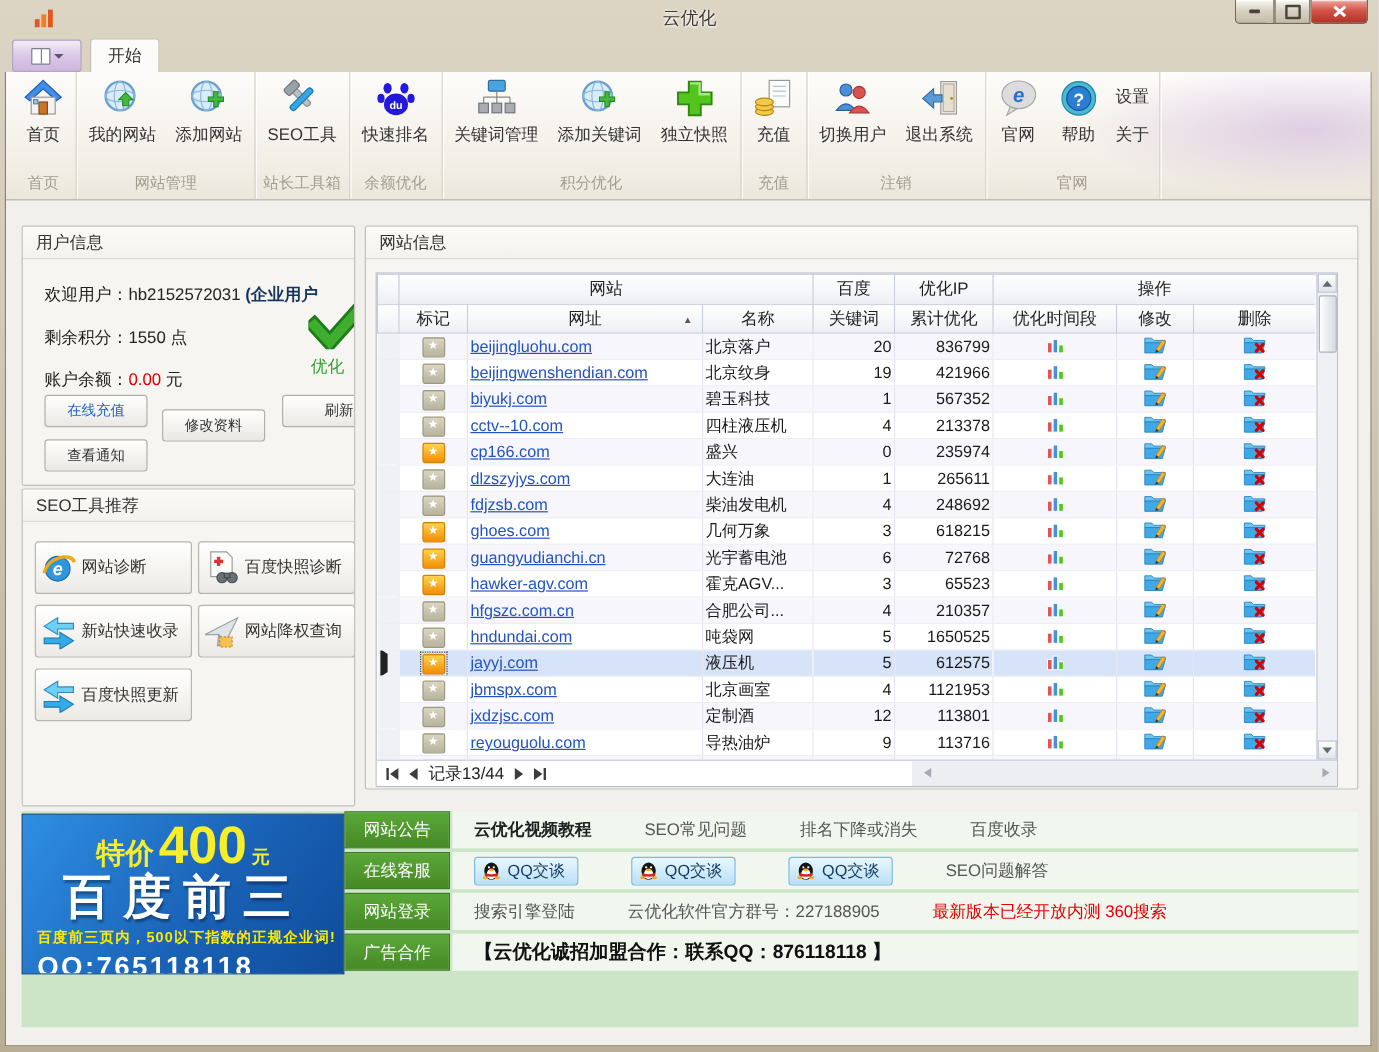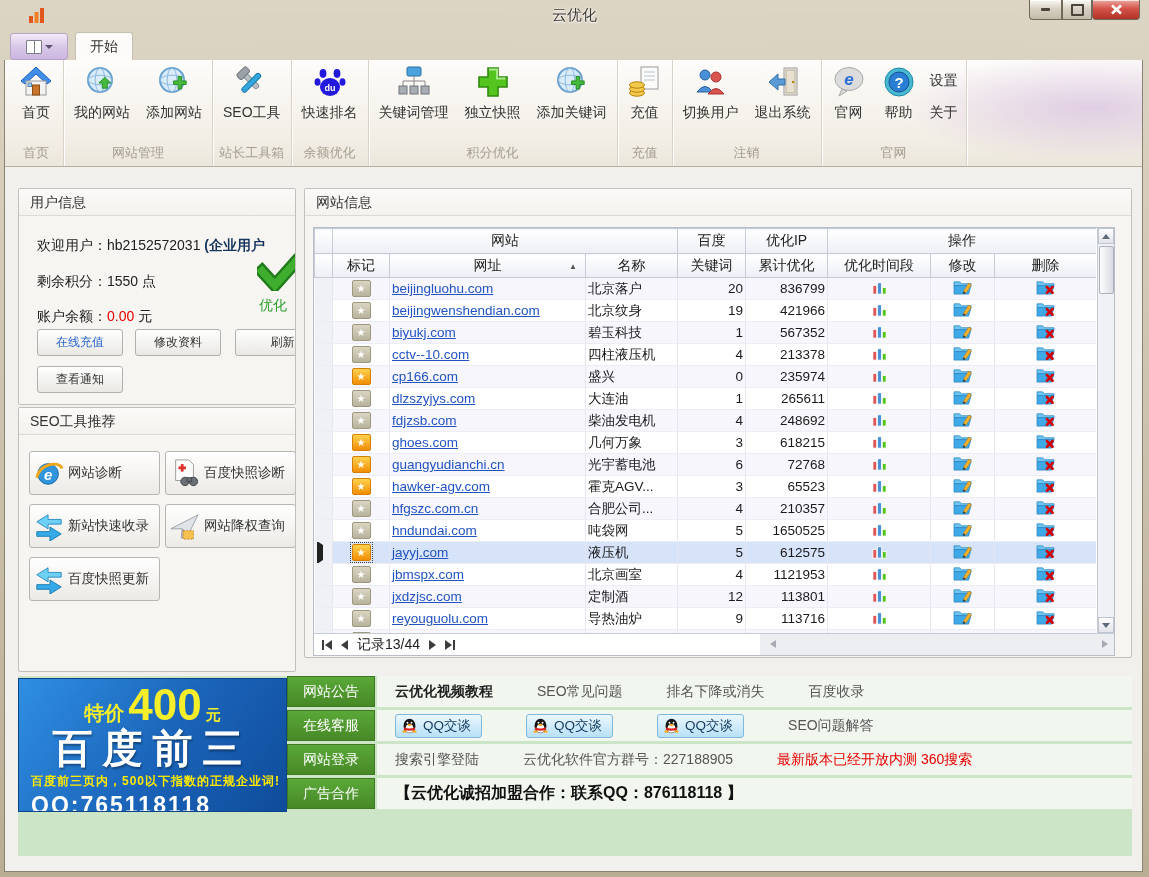--- a/index.html
+++ b/index.html
@@ -97,21 +97,21 @@
   .tri-r{width:0;height:0;border-top:5px solid transparent;border-bottom:5px solid transparent;border-left:7px solid #3c3c3c;}
   .pbar{width:2px;height:10px;background:#3c3c3c;}
   #pager .ptext{font-size:14px;color:#222;}
   #hscroll{position:absolute;left:446px;right:0;bottom:0;height:22px;background:#eceef2;border-top:1px solid #c6cbd8;box-sizing:border-box;}
   #hscroll .tri-l{border-right-color:#a8aab2;position:absolute;left:10px;top:6px;border-top-width:4px;border-bottom-width:4px;border-right-width:6px;}
   #hscroll .tri-r{border-left-color:#a8aab2;position:absolute;right:6px;top:6px;border-top-width:4px;border-bottom-width:4px;border-left-width:6px;}
   
   #bottom{position:absolute;left:13px;top:509px;width:1114px;height:180px;background:#cde5c7;}
   #ad{position:absolute;left:0;top:2px;width:269px;height:134px;background:linear-gradient(125deg,#2f8fe2,#1a63b8 55%,#0f4c9a);border:1px solid #0c4488;box-sizing:border-box;color:#fff;overflow:hidden;}
   #ad .l1{display:flex;justify-content:center;align-items:baseline;gap:4px;margin-top:6px;}
-  #ad .price-pre{color:#f6ee2a;font-size:20px;font-weight:bold;}
+  #ad .price-pre{color:#f6ee2a;font-size:24px;font-weight:bold;}
   #ad .price{color:#f6ee2a;font-size:44px;font-weight:bold;line-height:.9;}
   #ad .price-unit{color:#f6ee2a;font-size:15px;font-weight:bold;}
   #ad .l2{text-align:center;font-size:40px;font-weight:bold;letter-spacing:10px;line-height:1.05;text-shadow:1px 2px 2px rgba(0,0,0,.35);}
   #ad .l3{color:#ffe900;font-size:12px;font-weight:bold;margin:4px 0 0 12px;letter-spacing:1px;}
   #ad .l4{color:#fff;font-size:23px;font-weight:bold;margin:2px 0 0 12px;letter-spacing:2px;}
   #announce{position:absolute;left:269px;top:0;right:0;}
   .brow{display:flex;height:31px;margin-bottom:3px;}
   .blabel{width:88px;flex:0 0 88px;background:linear-gradient(#5aa838,#478927);border:1px solid #3f7a22;color:#fff;font-size:14px;display:flex;align-items:center;justify-content:center;box-sizing:border-box;}
   .bcontent{flex:1;background:#f1f7ee;margin-left:2px;display:flex;align-items:center;padding-left:18px;gap:44px;font-size:14px;color:#555;white-space:nowrap;overflow:hidden;}
   .bcontent .b-red{color:#e60000;}
@@ -248,33 +248,33 @@
                   <g fill="#a7adb3" stroke="#6f757b">
                     <rect x="2" y="21" width="8" height="8"></rect>
                     <rect x="13" y="21" width="8" height="8"></rect>
                     <rect x="24" y="21" width="8" height="8"></rect>
                   </g>
                 </svg></span>
               <span class="rlab">关键词管理</span>
             </button>
             <button class="rbtn">
               <span class="icon" style="display:inline-block;width:34px;height:34px;line-height:0"><svg viewBox="0 0 34 34">
-                  <path d="M12 3 h10 v9 h9 v10 h-9 v9 h-10 v-9 h-9 v-10 h9 z" fill="#54c41e" stroke="#2e8a0e" stroke-width="1.6"></path>
-                  <path d="M13 4.5 h8 v9 h8.5" fill="none" stroke="#a8e888" stroke-width="2"></path>
-                </svg></span>
-              <span class="rlab">独立快照</span>
-            </button>
-            <button class="rbtn">
-              <span class="icon" style="display:inline-block;width:34px;height:34px;line-height:0"><svg viewBox="0 0 34 34">
                   <circle cx="15" cy="15" r="12" fill="#d9ecfa" stroke="#6aa1cf" stroke-width="2"></circle>
                   <ellipse cx="15" cy="15" rx="12" ry="4.8" fill="none" stroke="#8fb8dc"></ellipse>
                   <ellipse cx="15" cy="15" rx="4.8" ry="12" fill="none" stroke="#8fb8dc"></ellipse>
                   <path d="M24 21 h5 v-5 h4 v5 h5 v4 h-5 v5 h-4 v-5 h-5 z" transform="translate(-5 -3) scale(.9)" fill="#46b83c" stroke="#1e8a1e"></path>
                 </svg></span>
               <span class="rlab">添加关键词</span>
+            </button>
+            <button class="rbtn">
+              <span class="icon" style="display:inline-block;width:34px;height:34px;line-height:0"><svg viewBox="0 0 34 34">
+                  <path d="M12 3 h10 v9 h9 v10 h-9 v9 h-10 v-9 h-9 v-10 h9 z" fill="#54c41e" stroke="#2e8a0e" stroke-width="1.6"></path>
+                  <path d="M13 4.5 h8 v9 h8.5" fill="none" stroke="#a8e888" stroke-width="2"></path>
+                </svg></span>
+              <span class="rlab">独立快照</span>
             </button>
           </div>
           <div class="rglabel">积分优化</div>
         </div>
         <div class="rgroup">
           <div class="rbuttons">
             <button class="rbtn">
               <span class="icon" style="display:inline-block;width:34px;height:34px;line-height:0"><svg viewBox="0 0 34 34">
                   <rect x="13" y="2" width="17" height="22" fill="#fbfbf9" stroke="#9a9a9a"></rect>
                   <g stroke="#b8c2cc">
@@ -358,21 +358,21 @@
         <span>账户余额：</span><span class="u-red">0.00</span><span> 元</span>
       </div>
       <span id="opt-check">
         <svg viewBox="0 0 44 36" width="52" height="42">
             <path d="M4 19 L15 31 L40 3" fill="none" stroke="#1f7a1a" stroke-width="11" stroke-linecap="square"></path>
             <path d="M4 19 L15 31 L40 3" fill="none" stroke="#3fae2e" stroke-width="7" stroke-linecap="square"></path>
           </svg>
       </span>
       <div id="opt-note">优化</div>
       <button class="ubtn blue" style="left:18px;top:140px;">在线充值</button>
-      <button class="ubtn" style="left:116px;top:140px;">修改资料</button>
+      <button class="ubtn" style="left:116px;top:152px;">修改资料</button>
       <button class="ubtn" style="left:216px;top:140px;padding-left:15px;">刷新</button>
       <button class="ubtn" style="left:18px;top:177px;">查看通知</button>
     </div>
 
     <div class="panel" id="seo-panel">
       <div class="phead">SEO工具推荐</div>
       <div id="seo-tools">
           <button class="tool-btn">
             <span class="icon" style="display:inline-block;width:30px;height:30px;line-height:0"><svg viewBox="0 0 32 32">
                 <circle cx="15" cy="17" r="11" fill="#2f95dc" stroke="#1a6aa8"></circle>

